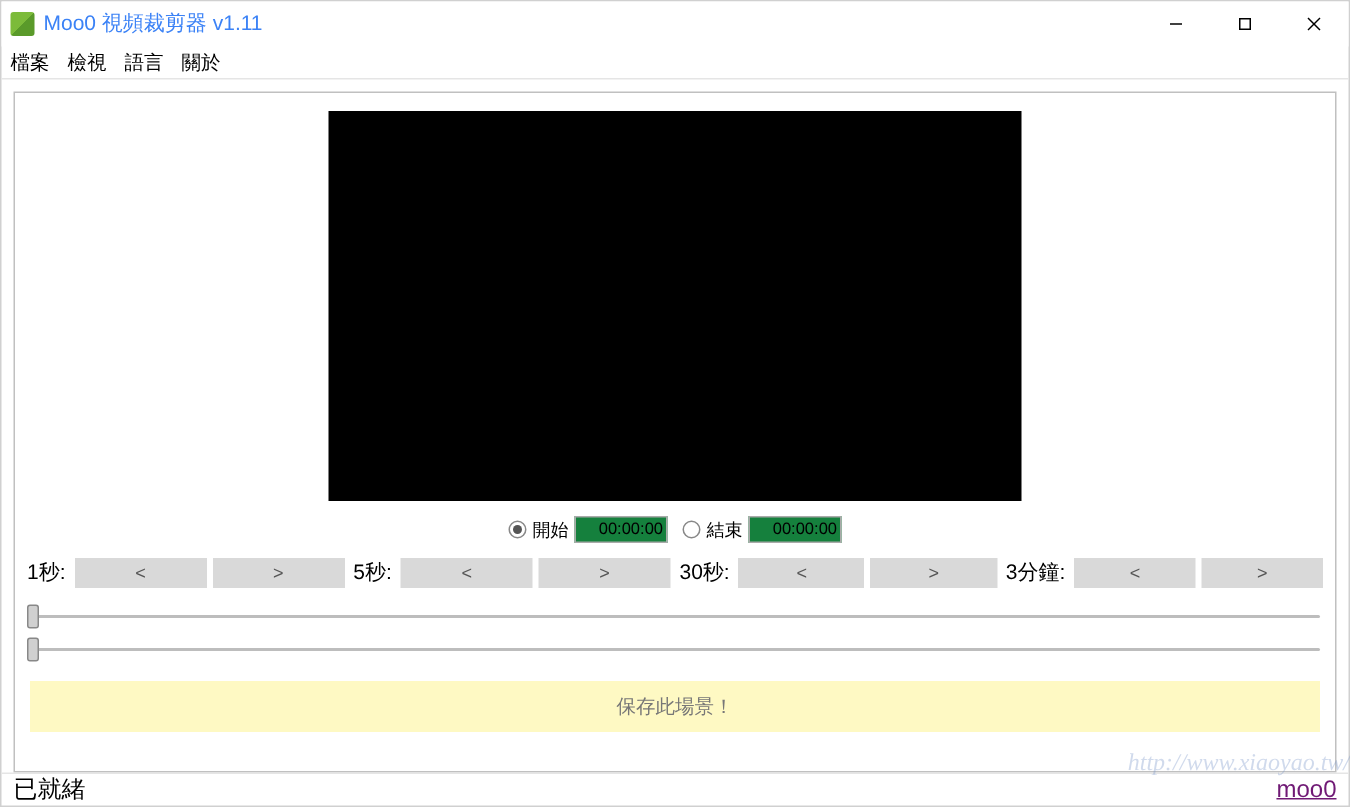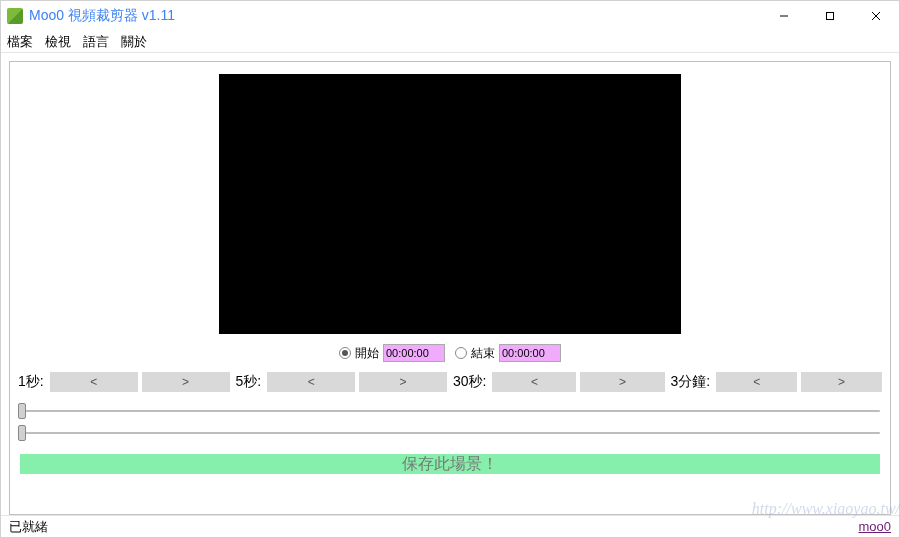--- a/index.html
+++ b/index.html
@@ -116,23 +116,23 @@
     content: "";
     width: 6px; height: 6px;
     border-radius: 50%;
     background: #555;
   }
   .time-field {
     width: 62px;
     height: 18px;
     border: 1px solid #aaa;
     font-size: 11px;
-    text-align: left;
+    text-align: right;
     padding: 0 2px;
-    background: #f0abfc;
+    background: #15803d;
   }
   .step-row {
     display: flex;
     align-items: center;
     gap: 6px;
     margin-bottom: 8px;
     font-size: 14px;
   }
   .step-group {
     display: flex;
@@ -175,36 +175,36 @@
     transform: translateY(-50%);
     width: 8px;
     height: 16px;
     background: #d0d0d0;
     border: 1px solid #888;
     border-radius: 2px;
     cursor: pointer;
   }
   .save-btn {
     margin: 10px 2px 4px 2px;
-    height: 20px;
-    background: #86efac;
+    height: 34px;
+    background: #fef9c3;
     color: #777;
-    font-size: 16px;
+    font-size: 13px;
     display: flex;
     align-items: center;
     justify-content: center;
     cursor: pointer;
   }
   .statusbar {
     height: 22px;
     display: flex;
     align-items: center;
     justify-content: space-between;
     padding: 0 8px;
-    font-size: 13px;
+    font-size: 16px;
     border-top: 1px solid #e5e5e5;
   }
   .statusbar .link {
     text-decoration: underline;
     cursor: pointer;
     color: #701a75;
   }
   .watermark {
     position: absolute;
     right: 0;

